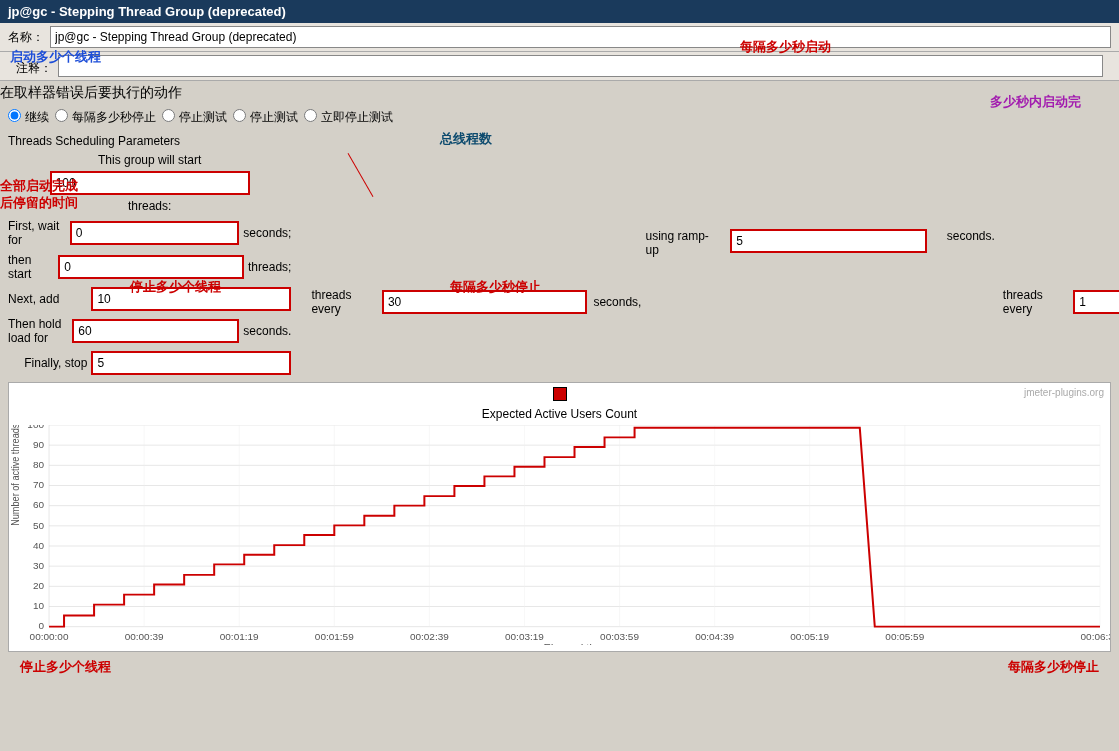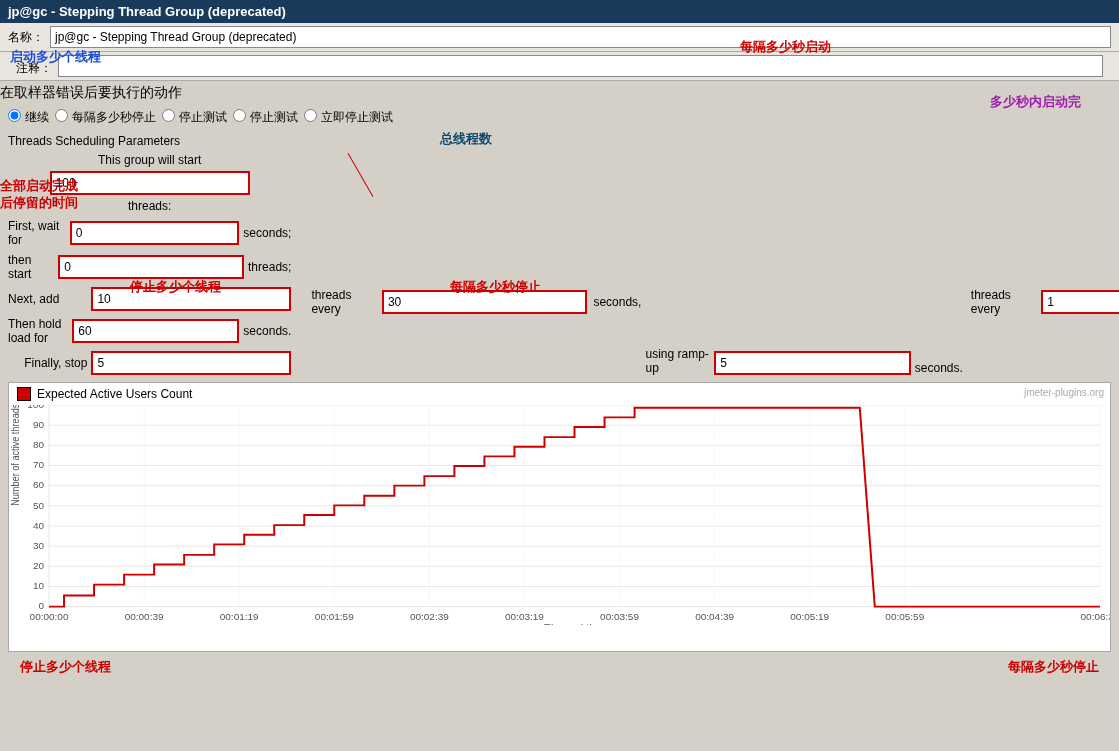--- a/index.html
+++ b/index.html
@@ -67,20 +67,21 @@
       margin: 4px 8px;
       position: relative;
       height: 270px;
     }
     .chart-title-row {
       display: flex;
       align-items: center;
       padding: 4px 8px;
       gap: 6px;
       font-size: 12px;
+      flex-direction: column;
     }
     .legend-box {
       width: 14px;
       height: 14px;
       background: #cc0000;
       display: inline-block;
       border: 1px solid #000;
     }
     .chart-attribution {
       position: absolute;
@@ -201,21 +202,21 @@
   </div>
 
   <div style="flex:1; display:flex; flex-direction:row; gap:4px; padding-top: 76px;">
 
     <div style="display:flex; align-items:center; gap:6px; padding: 3px 0;">
       <label>threads every</label>
       <input class="param-input-right" type="text" value="30" style="">
       <span>seconds,</span>
     </div>
 
-    <div style="display:flex; align-items:flex-end; gap:4px; padding: 3px 0;">
+    <div style="display:flex; align-items:flex-start; gap:20px; padding: 3px 0;">
       <label>using ramp-up</label>
       <input class="param-input-right" type="text" value="5" style="">
       <span>seconds.</span>
     </div>
 
     <div style="height: 30px;"></div>
 
     <div style="display:flex; align-items:center; gap:6px; padding: 3px 0;">
       <label>threads every</label>
       <input class="param-input-right" type="text" value="1" style="">

